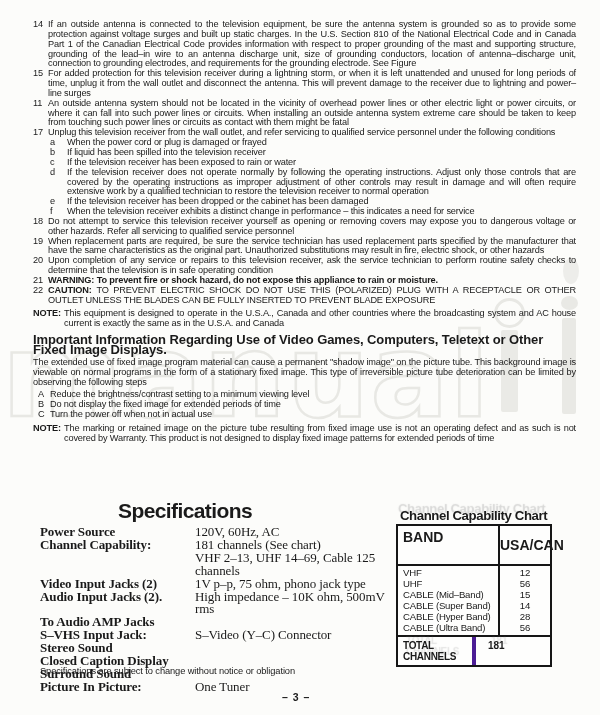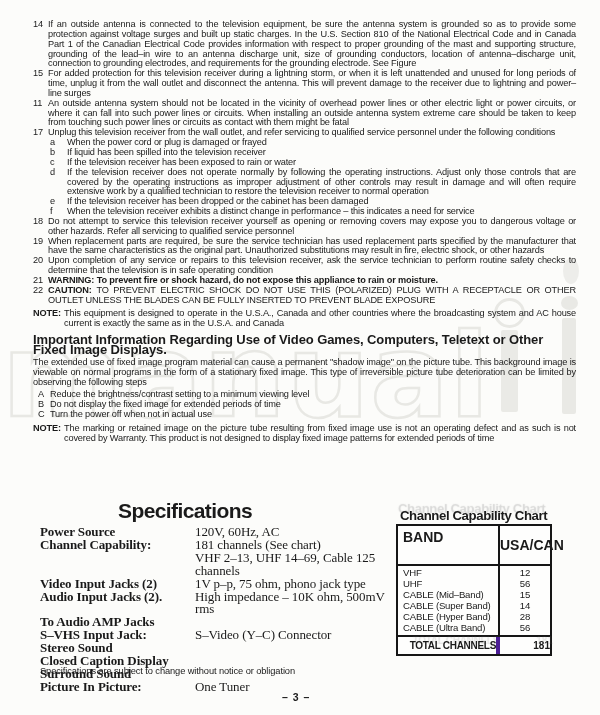--- a/index.html
+++ b/index.html
@@ -69,22 +69,22 @@
   }
   .chart-header{display:flex;border-bottom:2px solid #161616;font-weight:bold;font-size:14px;}
   .chart-header .c1{flex:1;padding:3px 0 3px 5px;}
   .chart-header .c2{width:50px;flex:none;border-left:2px solid #161616;text-align:center;padding:11px 0;}
   .chart-body{display:flex;justify-content:flex-end;}
   .chart-body-col1{flex:1;padding:2px 0 2px 5px;}
   .chart-body-col2{width:50px;flex:none;border-left:2px solid #161616;text-align:center;padding:2px 0;}
   .chart-body .row{line-height:10.9px;letter-spacing:-0.2px;}
   .chart-total{display:flex;border-top:2px solid #161616;font-weight:bold;font-size:10px;
     text-shadow:3px -5px 1px rgba(110,110,110,0.18);}
-  .chart-total .c1{flex:1;padding:3px 0 3px 5px;letter-spacing:-0.3px;text-align:right;}
-  .chart-total .c2{width:50px;flex:none;border-left:4px solid #4c1d95;text-align:right;padding:3px 0;}
+  .chart-total .c1{flex:1;padding:3px 0 3px 5px;letter-spacing:-0.3px;}
+  .chart-total .c2{width:50px;flex:none;border-left:4px solid #4c1d95;text-align:left;padding:3px 12px;}
   
   .page-num{position:absolute;left:282px;top:691px;font-size:10.5px;font-weight:bold;letter-spacing:1px;}
 </style>
 </head>
 <body>
 
 <div class="page">
 
   <div class="wm wm-word">manual</div>
   <div class="wm wm-dot1"></div>

